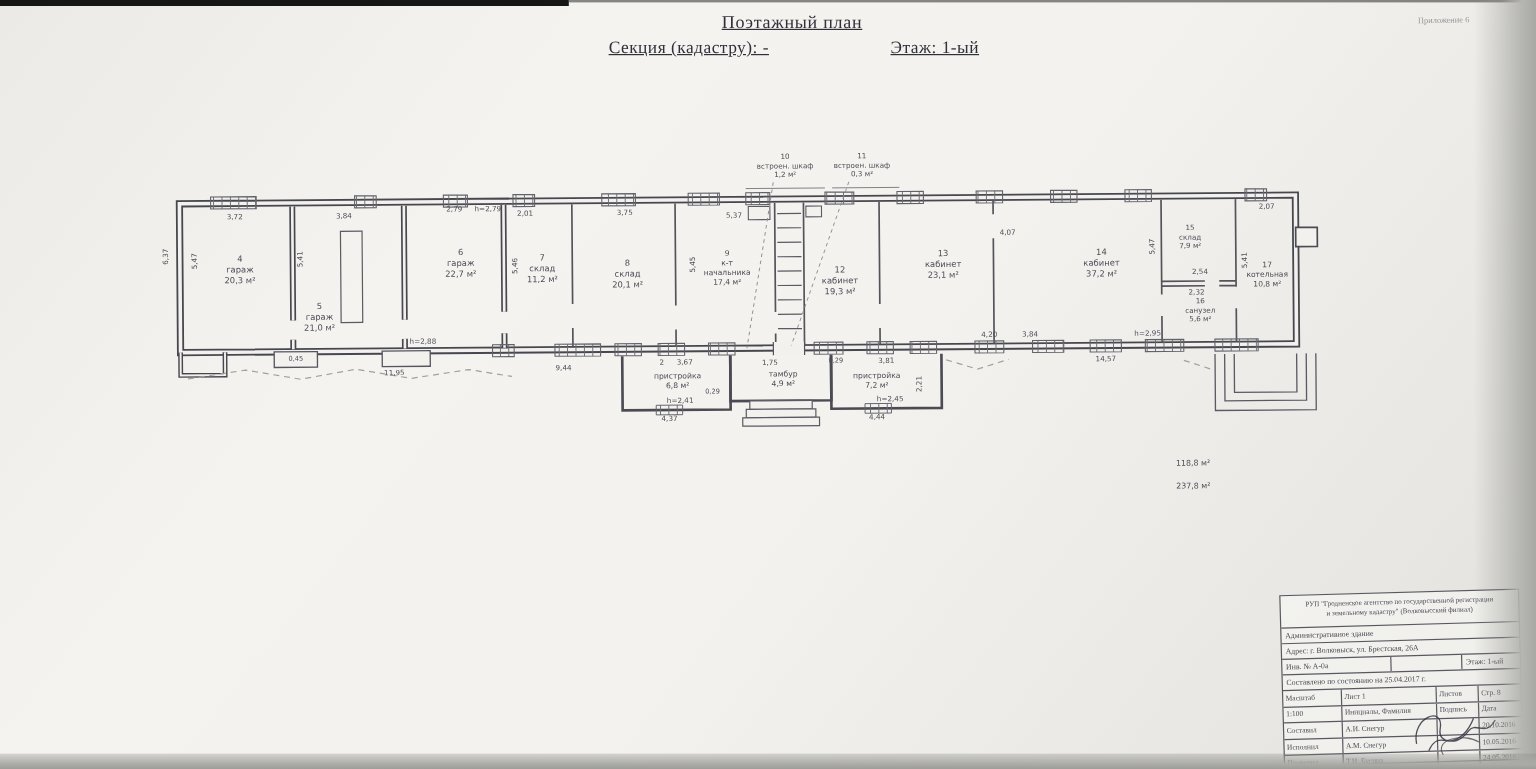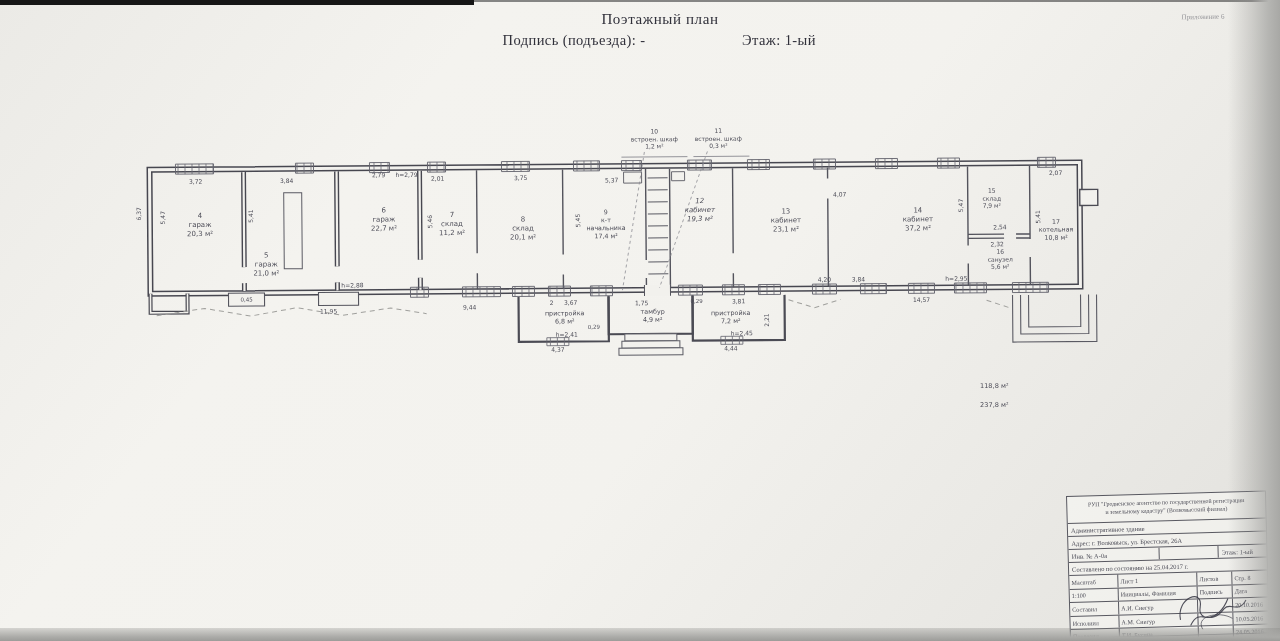--- a/index.html
+++ b/index.html
@@ -8,21 +8,21 @@
     background:linear-gradient(128deg,#ebeae6 0%,#f4f3ef 28%,#f3f2ee 55%,#e9e8e4 82%,#e2e1dd 100%);
     font-family:"Liberation Serif",serif;color:#3c3c45;
   }
   .artifact{position:absolute;}
   .top-strip1{left:0;top:0;width:474px;height:5px;background:#161616;}
   .top-strip2{left:474px;top:0;width:806px;height:2px;background:#4a4a4a;opacity:.65;}
   .right-edge{right:0;top:0;width:52px;height:100%;
     background:linear-gradient(90deg,rgba(0,0,0,0) 0%,rgba(150,150,147,.35) 45%,#b5b5b2 78%,#a8a8a5 100%);}
   .bottom-edge{left:0;bottom:0;width:100%;height:13px;
     background:linear-gradient(180deg,rgba(120,120,117,.25),#aaaaa7 70%,#9c9c99 100%);}
-  .hdr{position:absolute;transform:translate(-50%,0);white-space:nowrap;color:#30303a;}
+  .hdr{position:absolute;transform:translate(-50%,0);white-space:nowrap;color:#30303a;text-decoration:underline;}
   .h1{font-size:15px;letter-spacing:.6px;}
   .h2{font-size:14.5px;letter-spacing:.4px;}
   .note{position:absolute;font-size:7px;color:#96969a;transform:translate(-50%,0) rotate(-1deg);}
   .plan-wrap{position:absolute;left:0;top:0;width:1280px;height:641px;
     transform:rotate(-.45deg);transform-origin:640px 230px;}
   .plan-svg{position:absolute;left:0;top:0;}
   #plan-labels{position:absolute;left:0;top:0;width:1280px;height:641px;pointer-events:none;}
   .pl{position:absolute;white-space:pre-line;text-align:center;line-height:1.28;
     font-family:"DejaVu Sans",sans-serif;font-size:7px;color:#4d4d58;}
   
@@ -49,21 +49,21 @@
 </style>
 </head>
 <body>
 
 <div class="scan">
 
   <div class="artifact top-strip1"></div>
   <div class="artifact top-strip2"></div>
 
   <div class="hdr h1" style="left:660px;top:11px;">Поэтажный план</div>
-  <div class="hdr h2" style="left:574px;top:32px;">Подпись (подъезда): -</div>
+  <div class="hdr h2" style="left:574px;top:32px;">Секция (кадастру): -</div>
   <div class="hdr h2" style="left:779px;top:32px;">Этаж: 1-ый</div>
   <div class="note" style="left:1203px;top:13px;">Приложение 6</div>
 
   <div class="plan-wrap">
     <svg class="plan-svg" width="1280" height="641" viewBox="0 0 1280 641">
       <defs>
         <pattern id="hatch" patternUnits="userSpaceOnUse" width="7" height="10">
           <path d="M3.5,0 V10" stroke="#6a6a73" stroke-width="0.8"></path>
         </pattern>
       </defs>
@@ -169,21 +169,21 @@
         <span class="pl" style="left: 452px; top: 223px; transform: translate(-50%, -50%);">7
 склад
 11,2 м²</span>
         <span class="pl" style="left: 523px; top: 228px; transform: translate(-50%, -50%);">8
 склад
 20,1 м²</span>
         <span class="pl" style="left: 606px; top: 224px; font-size: 6.3px; transform: translate(-50%, -50%);">9
 к-т
 начальника
 17,4 м²</span>
-        <span class="pl" style="left: 700px; top: 211px; transform: translate(-50%, -50%); font-style: italic;">12
+        <span class="pl" style="left: 700px; top: 235px; transform: translate(-50%, -50%);">12
 кабинет
 19,3 м²</span>
         <span class="pl" style="left: 786px; top: 222px; transform: translate(-50%, -50%);">13
 кабинет
 23,1 м²</span>
         <span class="pl" style="left: 918px; top: 222px; transform: translate(-50%, -50%);">14
 кабинет
 37,2 м²</span>
         <span class="pl" style="left: 992px; top: 201px; font-size: 6px; transform: translate(-50%, -50%);">15
 склад

